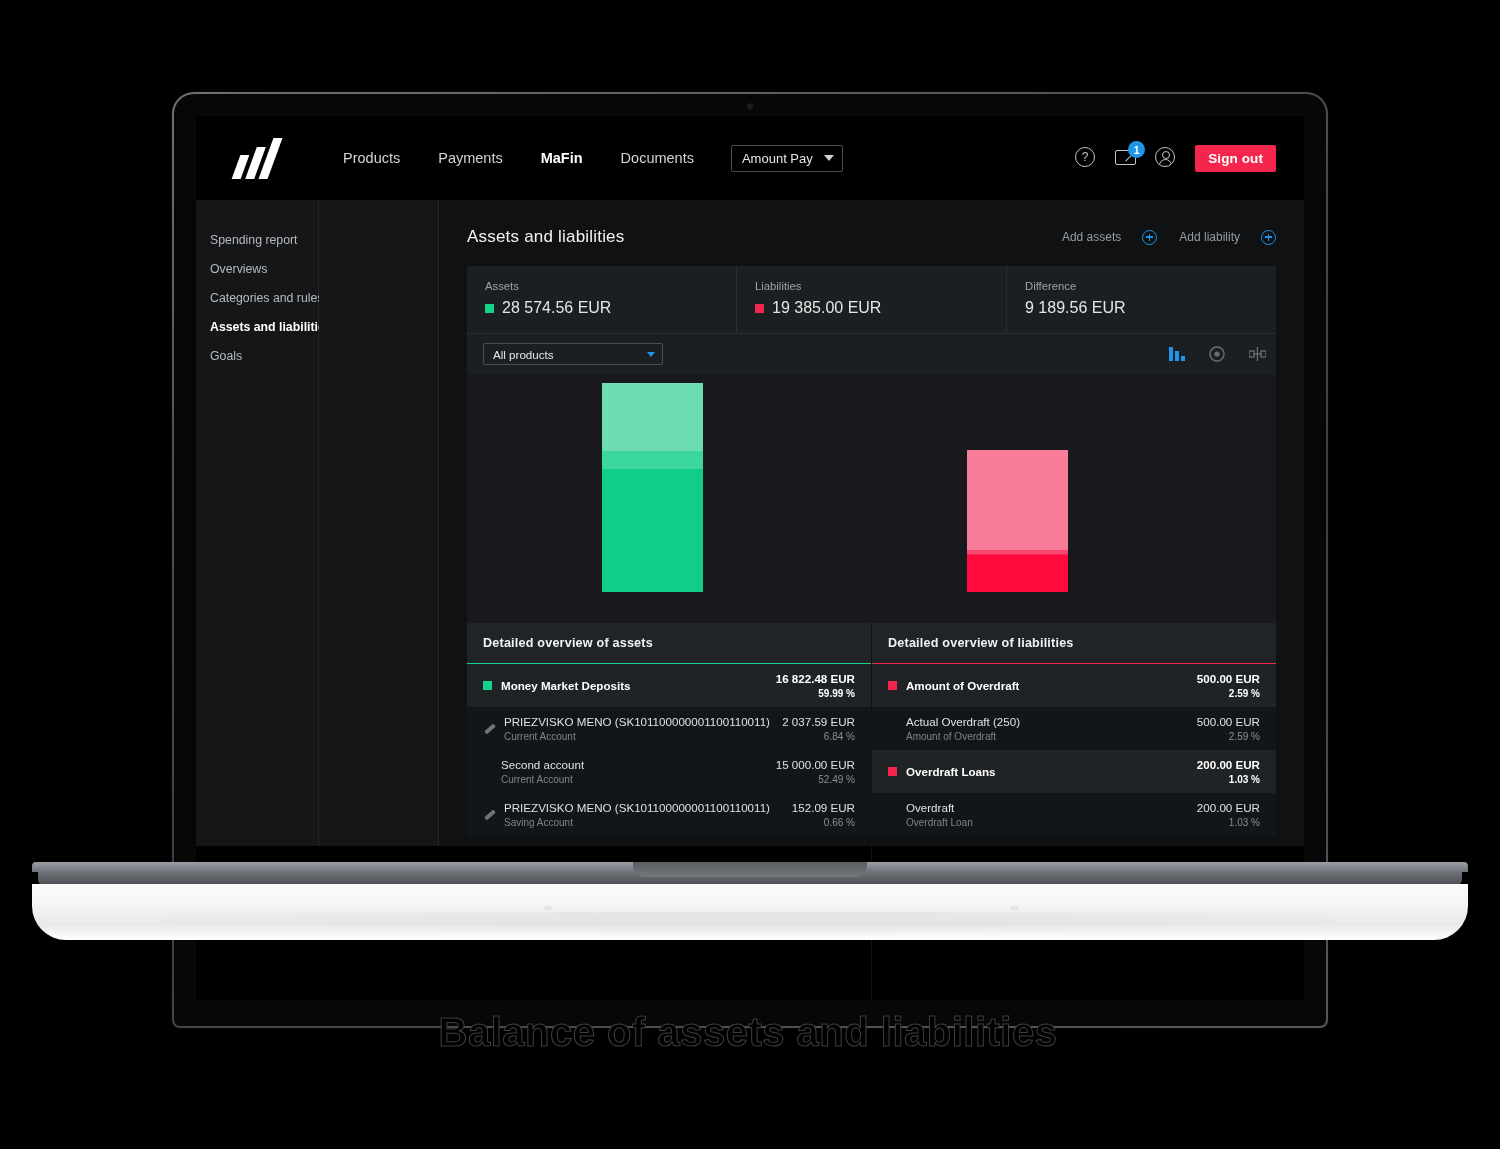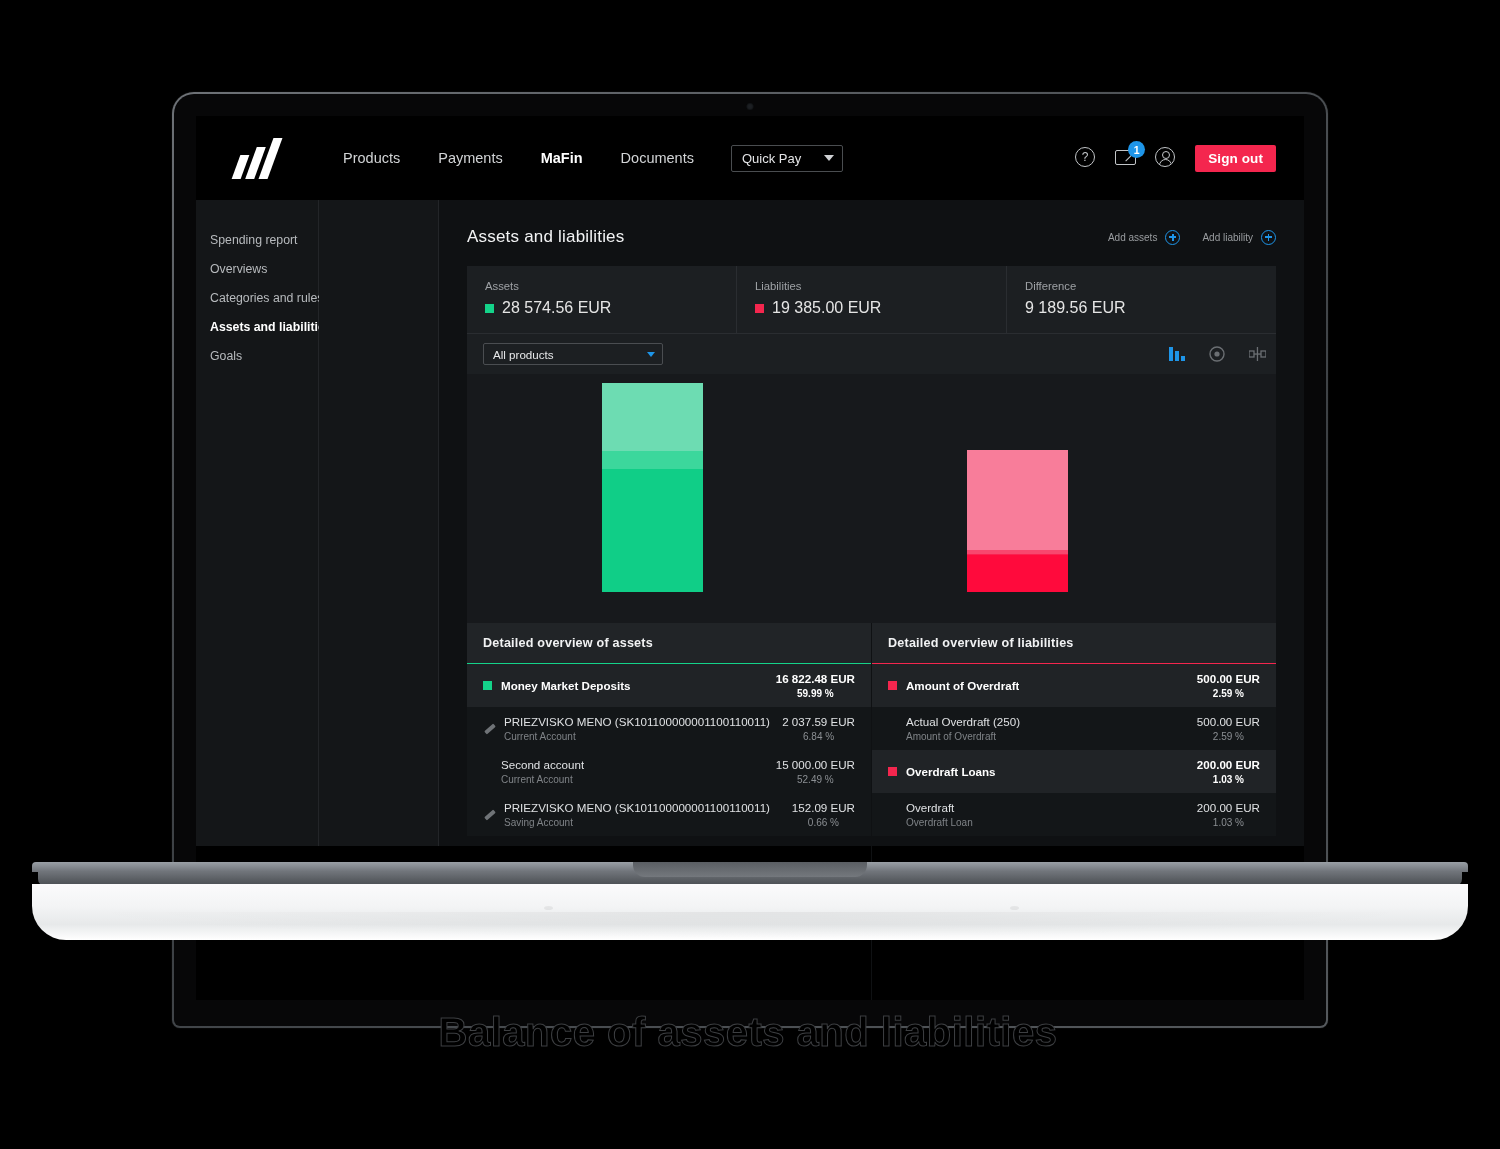--- a/index.html
+++ b/index.html
@@ -149,21 +149,21 @@
                white-space: nowrap; }
   .side-item.active { color: #ffffff; font-weight: bold; }
 
   .gutter { width: 120px; background: #141618; border-right: 1px solid #232528; }
 
   .content { flex: 1; background: #0f1113; padding: 20px 28px 0 28px; position: relative; }
 
   .content-head { display: flex; align-items: center; height: 34px; }
   .page-title { color: #f2f3f4; font-size: 17px; letter-spacing: .2px; }
   .head-actions { margin-left: auto; display: flex; align-items: center; gap: 22px; }
-  .add-link { display: flex; align-items: center; gap: 8px; color: #9a9da0; font-size: 10px;
+  .add-link { display: flex; align-items: center; gap: 21px; color: #9a9da0; font-size: 12px;
               cursor: pointer; }
   .plus-circle {
     width: 15px; height: 15px; border-radius: 50%; border: 1.4px solid #1e95e8;
     color: #1e95e8; position: relative;
   }
   .plus-circle:before, .plus-circle:after {
     content:""; position:absolute; background:#1e95e8;
   }
   .plus-circle:before { left: 3px; top: 5.8px; width: 7px; height: 1.4px; }
   .plus-circle:after  { top: 3px; left: 5.8px; height: 7px; width: 1.4px; }
@@ -211,21 +211,21 @@
   .row { display: flex; align-items: center; padding: 8px 16px; min-height: 35px; }
   .row.grp  { background: #202326; }
   .row.sub  { background: #131618; }
   .row-left { display: flex; align-items: center; gap: 9px; flex: 1; min-width: 0; }
   .row-title { font-size: 11.6px; color: #dfe1e3; white-space: nowrap; overflow:hidden; text-overflow: ellipsis; }
   .row.grp .row-title { color: #ffffff; font-weight: bold; }
   .row-sub   { font-size: 10px; color: #7f8387; margin-top: 3px; }
   .row-right { text-align: right; white-space: nowrap; margin-left: 10px; }
   .amt { font-size: 11.6px; color: #dfe1e3; }
   .row.grp .amt { color: #ffffff; font-weight: bold; }
-  .pct { font-size: 10px; color: #8b8f93; margin-top: 3px; text-align: center; }
+  .pct { font-size: 10px; color: #8b8f93; margin-top: 3px; }
   .row.grp .pct { color: #ffffff; font-weight: bold; }
   .pencil { width: 12px; height: 12px; position: relative; flex: 0 0 12px; }
   .pencil:before {
     content:""; position:absolute; left:1px; top:4px; width: 12px; height: 4px;
     background: #6f7377; transform: rotate(-42deg); border-radius: 1px;
   }
   .spacer-ic { width: 9px; flex: 0 0 9px; }
 
   
   .caption {
@@ -255,21 +255,21 @@
               <i></i>
           </div>
 
           <div class="nav">
             <div class="nav-item">Products</div>
             <div class="nav-item">Payments</div>
             <div class="nav-item active">MaFin</div>
             <div class="nav-item">Documents</div>
 
             <div class="quickpay">
-              <span>Quick Pay</span>
+              <span>Amount Pay</span>
               <span class="caret"></span>
             </div>
           </div>
 
           <div class="header-right">
             <div class="icon-btn">
               <div class="ring">?</div>
             </div>
             <div class="icon-btn">
               <div class="envelope"></div>

